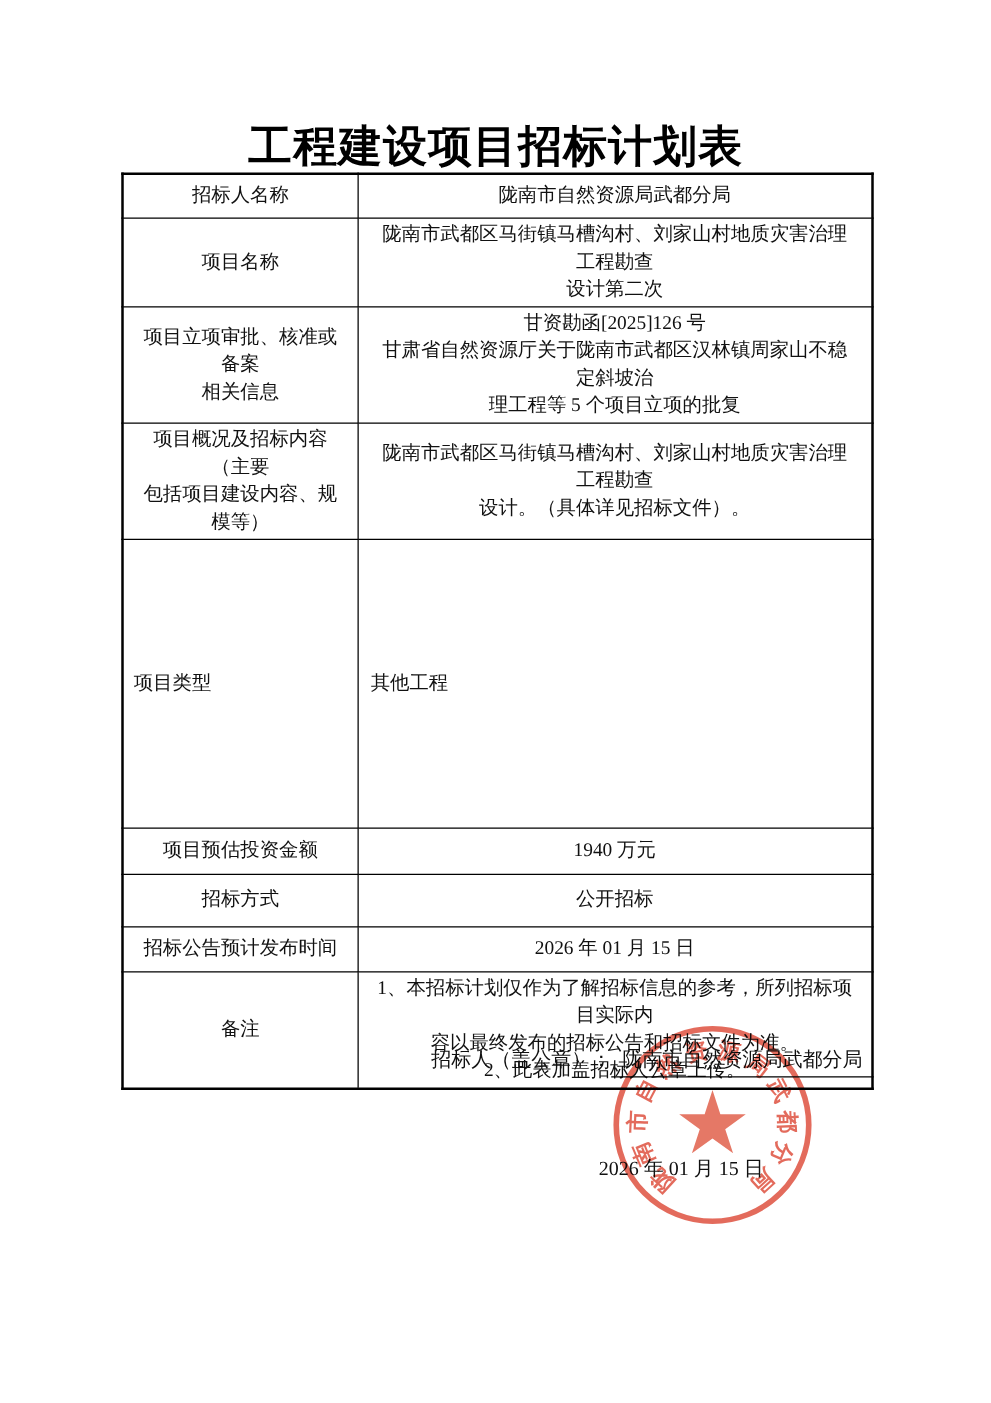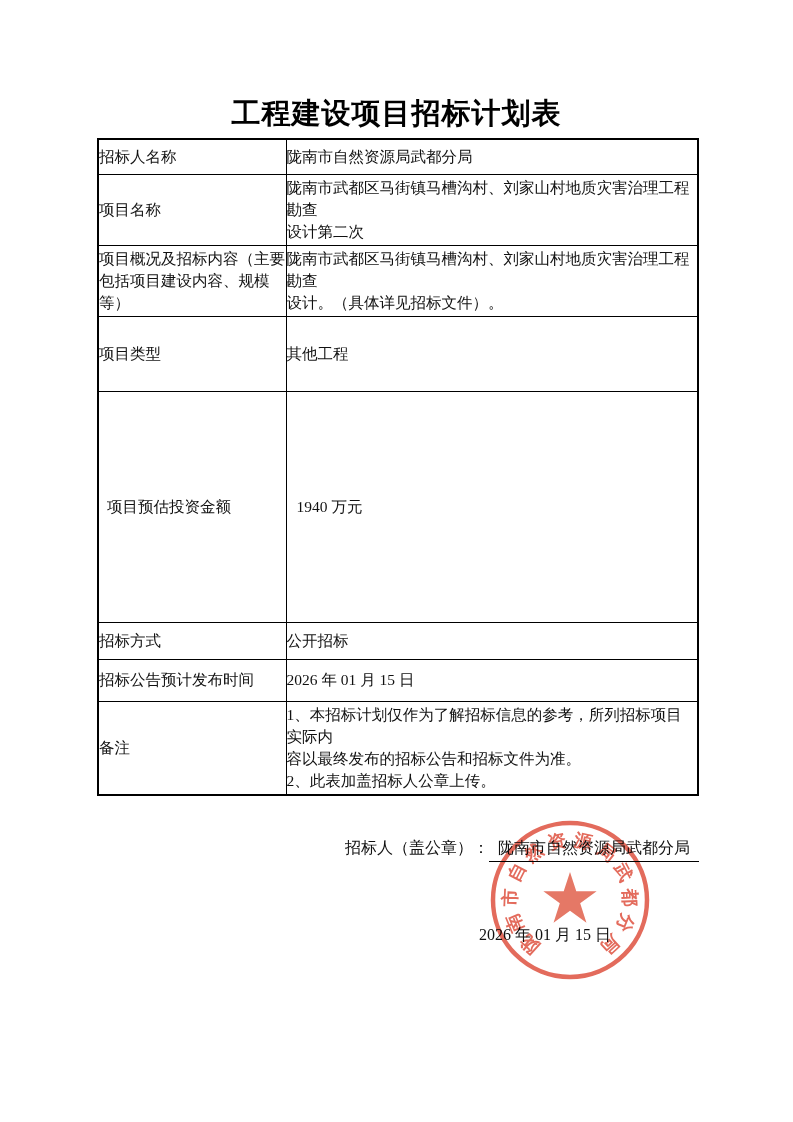--- a/index.html
+++ b/index.html
@@ -2,38 +2,38 @@
 <html><head>
 <meta charset="utf-8">
 <style>
   html,body{margin:0;padding:0;background:#ffffff;}
   .page{
     position:relative;width:793px;height:1122px;background:#ffffff;overflow:hidden;
     font-family:"Liberation Serif","DejaVu Serif",serif;color:#111;
   }
   .doc-title{
     position:absolute;top:94px;left:0;width:793px;margin:0;
-    text-align:center;font-size:29px;letter-spacing:1px;font-weight:700;
+    text-align:center;font-size:35px;letter-spacing:1px;font-weight:700;
     font-family:"Liberation Sans","DejaVu Sans",sans-serif;color:#000;
   }
   table.plan{
     position:absolute;left:97px;top:138px;width:600px;
     border-collapse:collapse;table-layout:fixed;
     border:2px solid #000;
     font-size:15.5px;
   }
   table.plan col.c1{width:188px;}
   table.plan col.c2{width:412px;}
   table.plan td{
     border:1px solid #000;
     vertical-align:middle;
-    text-align:left;
+    text-align:center;
     white-space:pre-line;
     line-height:22px;
-    padding:2px 0;
+    padding:2px 12px;
   }
   
   tr:nth-child(1){height:35px}
   tr:nth-child(2){height:44px}
   tr:nth-child(3){height:43px}
   tr:nth-child(4){height:75px}
   tr:nth-child(5){height:231px}
   tr:nth-child(6){height:37px}
   tr:nth-child(7){height:42px}
   tr:nth-child(8){height:36px}
@@ -81,20 +81,27 @@
         <tr>
           <td class="label">招标人名称</td>
           <td class="value">陇南市自然资源局武都分局</td>
         </tr>
         <tr>
           <td class="label">项目名称</td>
           <td class="value">陇南市武都区马街镇马槽沟村、刘家山村地质灾害治理工程勘查
 设计第二次</td>
         </tr>
         <tr>
+          <td class="label">项目立项审批、核准或备案
+相关信息</td>
+          <td class="value">甘资勘函[2025]126 号
+甘肃省自然资源厅关于陇南市武都区汉林镇周家山不稳定斜坡治
+理工程等 5 个项目立项的批复</td>
+        </tr>
+        <tr>
           <td class="label">项目概况及招标内容（主要
 包括项目建设内容、规模等）</td>
           <td class="value">陇南市武都区马街镇马槽沟村、刘家山村地质灾害治理工程勘查
 设计。（具体详见招标文件）。</td>
         </tr>
         <tr>
           <td class="label">项目类型</td>
           <td class="value">其他工程</td>
         </tr>
         <tr>

